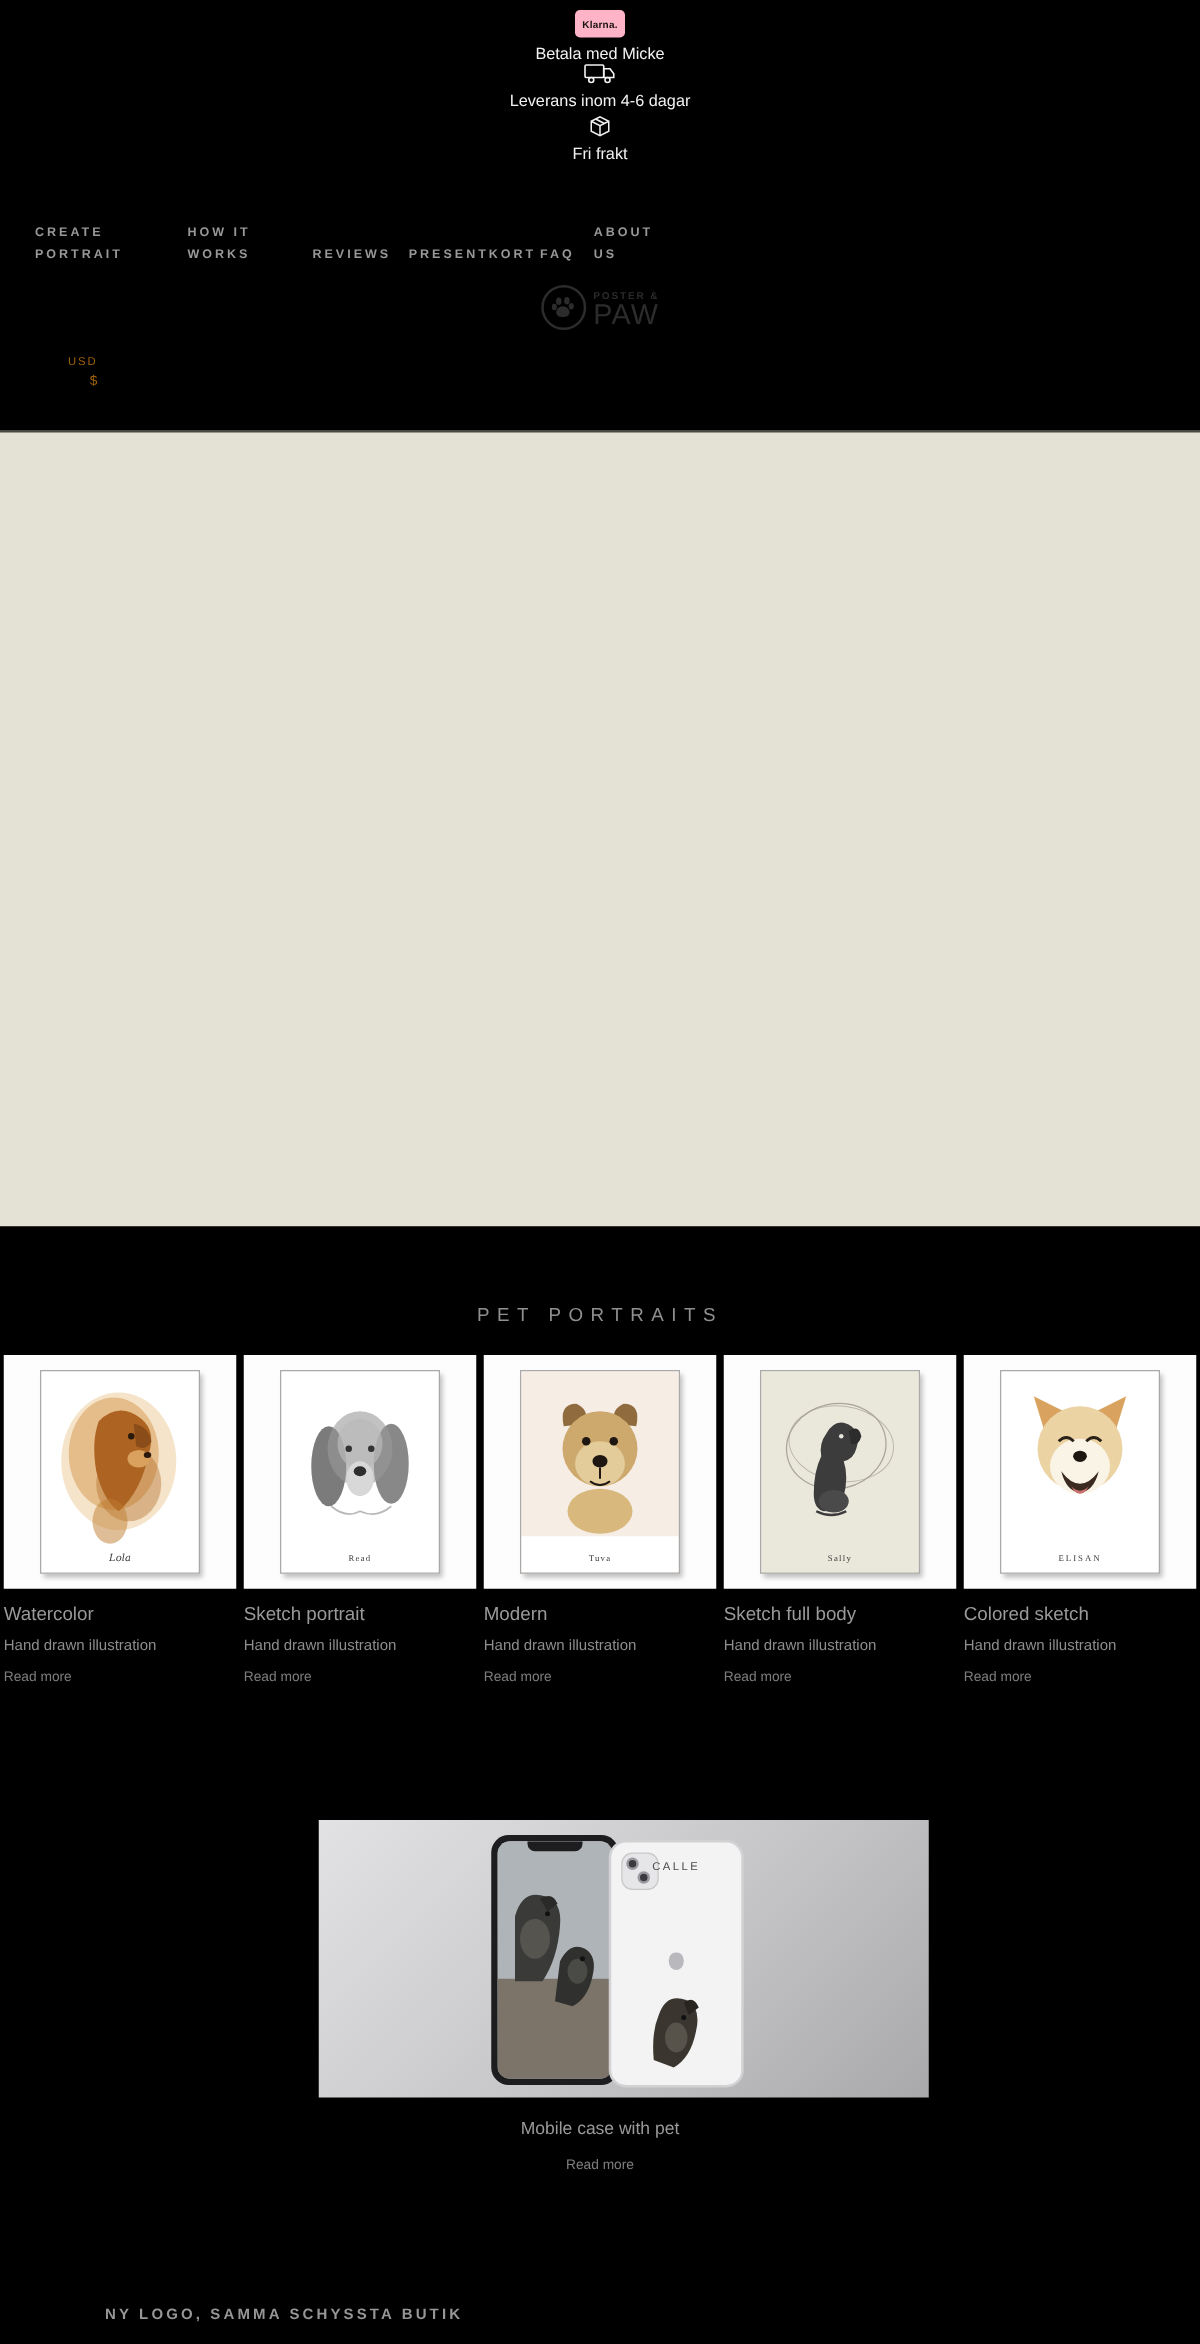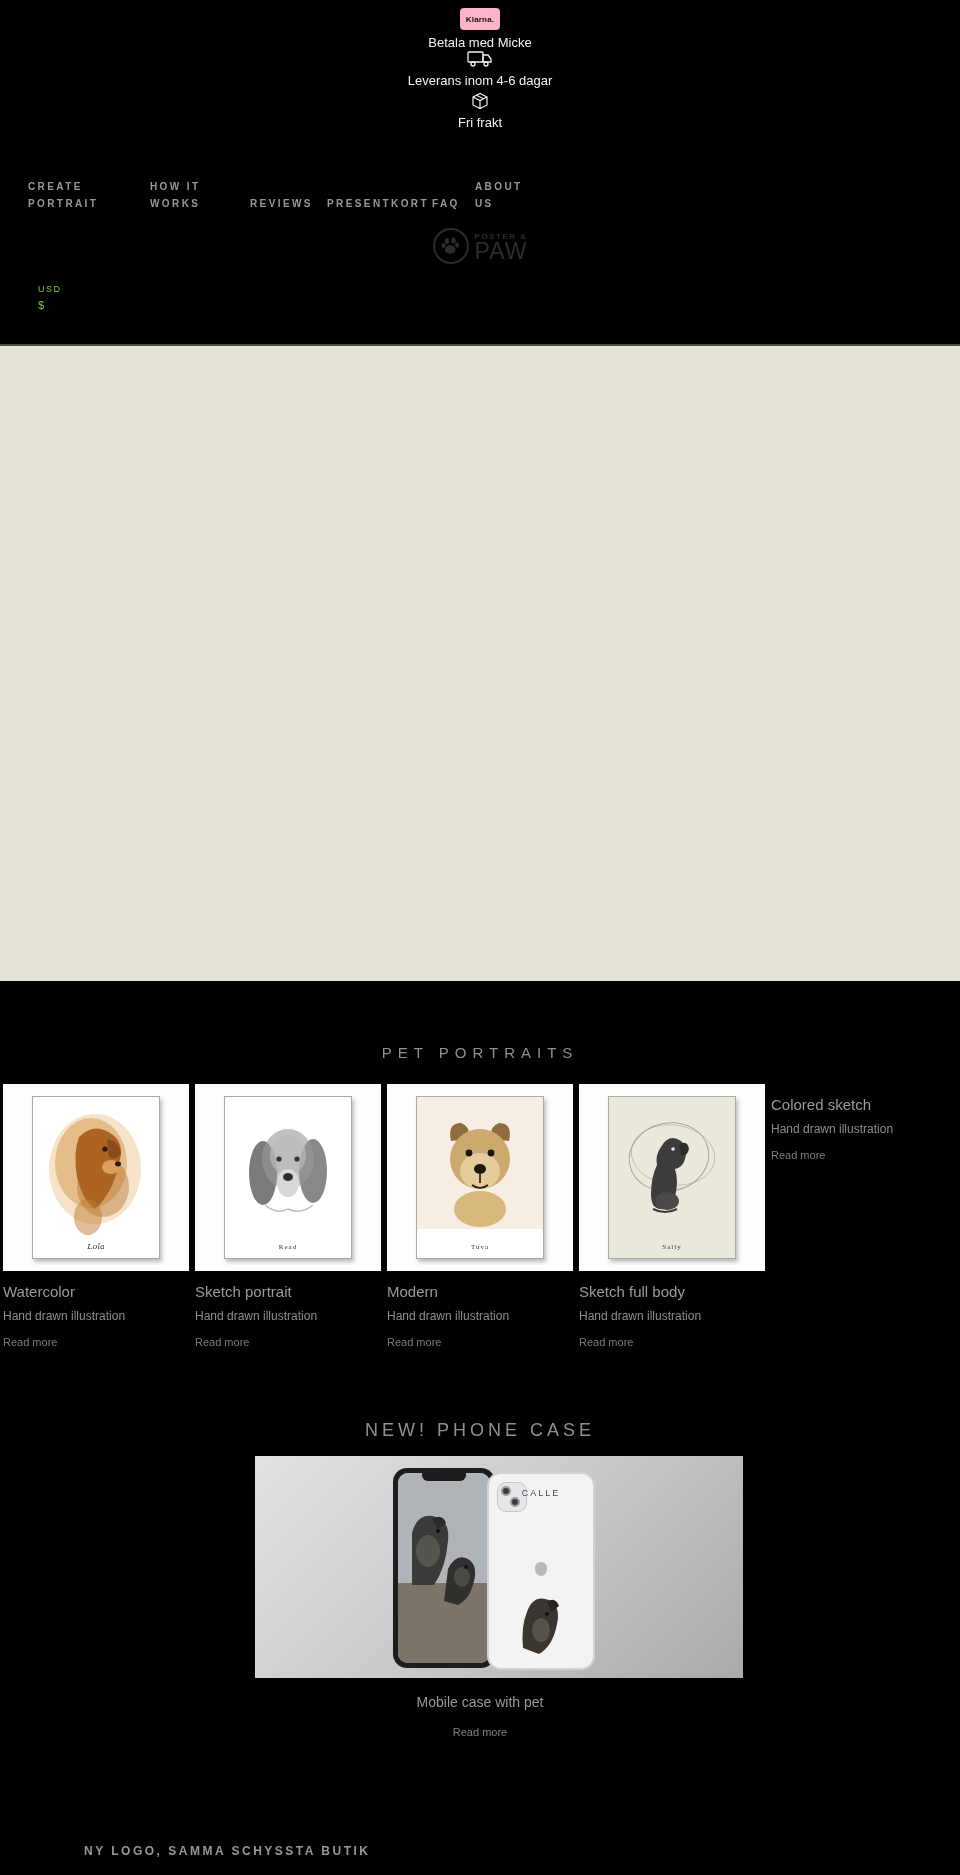--- a/index.html
+++ b/index.html
@@ -25,21 +25,21 @@
 
   
   .logo { position:absolute; top:228px; left:0; width:960px; display:flex; justify-content:center; align-items:center; gap:6px; color:#2c2c2c; }
   .logo-circle { width:36px; height:36px; border:2.5px solid #2c2c2c; border-radius:50%;
     display:flex; align-items:center; justify-content:center; }
   .logo-texts { text-align:left; }
   .logo-top { font-size:8px; font-weight:bold; letter-spacing:1.5px; }
   .logo-main { font-size:23px; font-weight:normal; letter-spacing:1px; line-height:20px; }
 
   
-  .currency { position:absolute; top:284px; left:38px; color:#84cc16; text-align:left; width:40px; cursor:pointer; }
+  .currency { position:absolute; top:284px; left:38px; color:#a16207; text-align:right; width:40px; cursor:pointer; }
   .currency-code { font-size:9px; letter-spacing:1.5px; display:block; }
   .currency-symbol { font-size:11px; display:block; margin-top:5px; }
 
   
   .hero { position:absolute; top:344px; left:0; width:960px; height:637px;
     background:#e4e1d5; border-top:2px solid #484b42; }
 
   
   .section-heading { color:#909090; font-weight:400; }
   .heading-portraits { top:1044px; font-size:15px; letter-spacing:6px; }
@@ -236,28 +236,43 @@
           </svg>
           <span class="pet-name">Sally</span>
         </div>
       </div>
       <div class="card-title">Sketch full body</div>
       <div class="card-subtitle">Hand drawn illustration</div>
       <div class="read-more">Read more</div>
     </div>
 
     <div class="card-col">
+      <div class="card">
+        <div class="frame">
+          <svg width="126" height="161" viewBox="0 0 126 161">
+            <path d="M34 46 L26 20 L50 32 Z" fill="#d9a35f"></path>
+            <path d="M92 46 L100 20 L76 32 Z" fill="#d9a35f"></path>
+            <ellipse cx="63" cy="62" rx="34" ry="34" fill="#ecd3a3"></ellipse>
+            <ellipse cx="63" cy="76" rx="24" ry="22" fill="#faf4e6"></ellipse>
+            <path d="M46 56 Q52 50 58 56" stroke="#2a2118" stroke-width="2.4" fill="none"></path>
+            <path d="M68 56 Q74 50 80 56" stroke="#2a2118" stroke-width="2.4" fill="none"></path>
+            <ellipse cx="63" cy="68" rx="5.5" ry="4.5" fill="#1e1711"></ellipse>
+            <path d="M48 80 Q63 100 78 80 Q74 96 63 97 Q52 96 48 80 Z" fill="#3a2a20"></path>
+            <path d="M56 92 Q63 99 70 92 Q67 98 63 98 Q59 98 56 92 Z" fill="#c96f6f"></path>
+          </svg>
+          <span class="pet-name" style="letter-spacing:1.6px">ELISAN</span>
+        </div>
+      </div>
       <div class="card-title">Colored sketch</div>
       <div class="card-subtitle">Hand drawn illustration</div>
       <div class="read-more">Read more</div>
     </div>
 
   </div>
 
-  <div class="center-col section-heading heading-case">NEW! PHONE CASE</div>
 
   <div class="case-figure">
 
     <div class="phone phone-left">
       <div class="screen">
         <svg width="92" height="190" viewBox="0 0 92 190">
           <rect width="92" height="190" fill="#aeb4b8"></rect>
           <rect y="110" width="92" height="80" fill="#7c7468"></rect>
           <path d="M14 60 Q20 38 38 44 Q52 48 50 68 Q48 94 36 112 L14 112 Z" fill="#3a3a38"></path>
           <path d="M34 46 Q44 40 48 50 L40 56 Z" fill="#2a2a28"></path>

